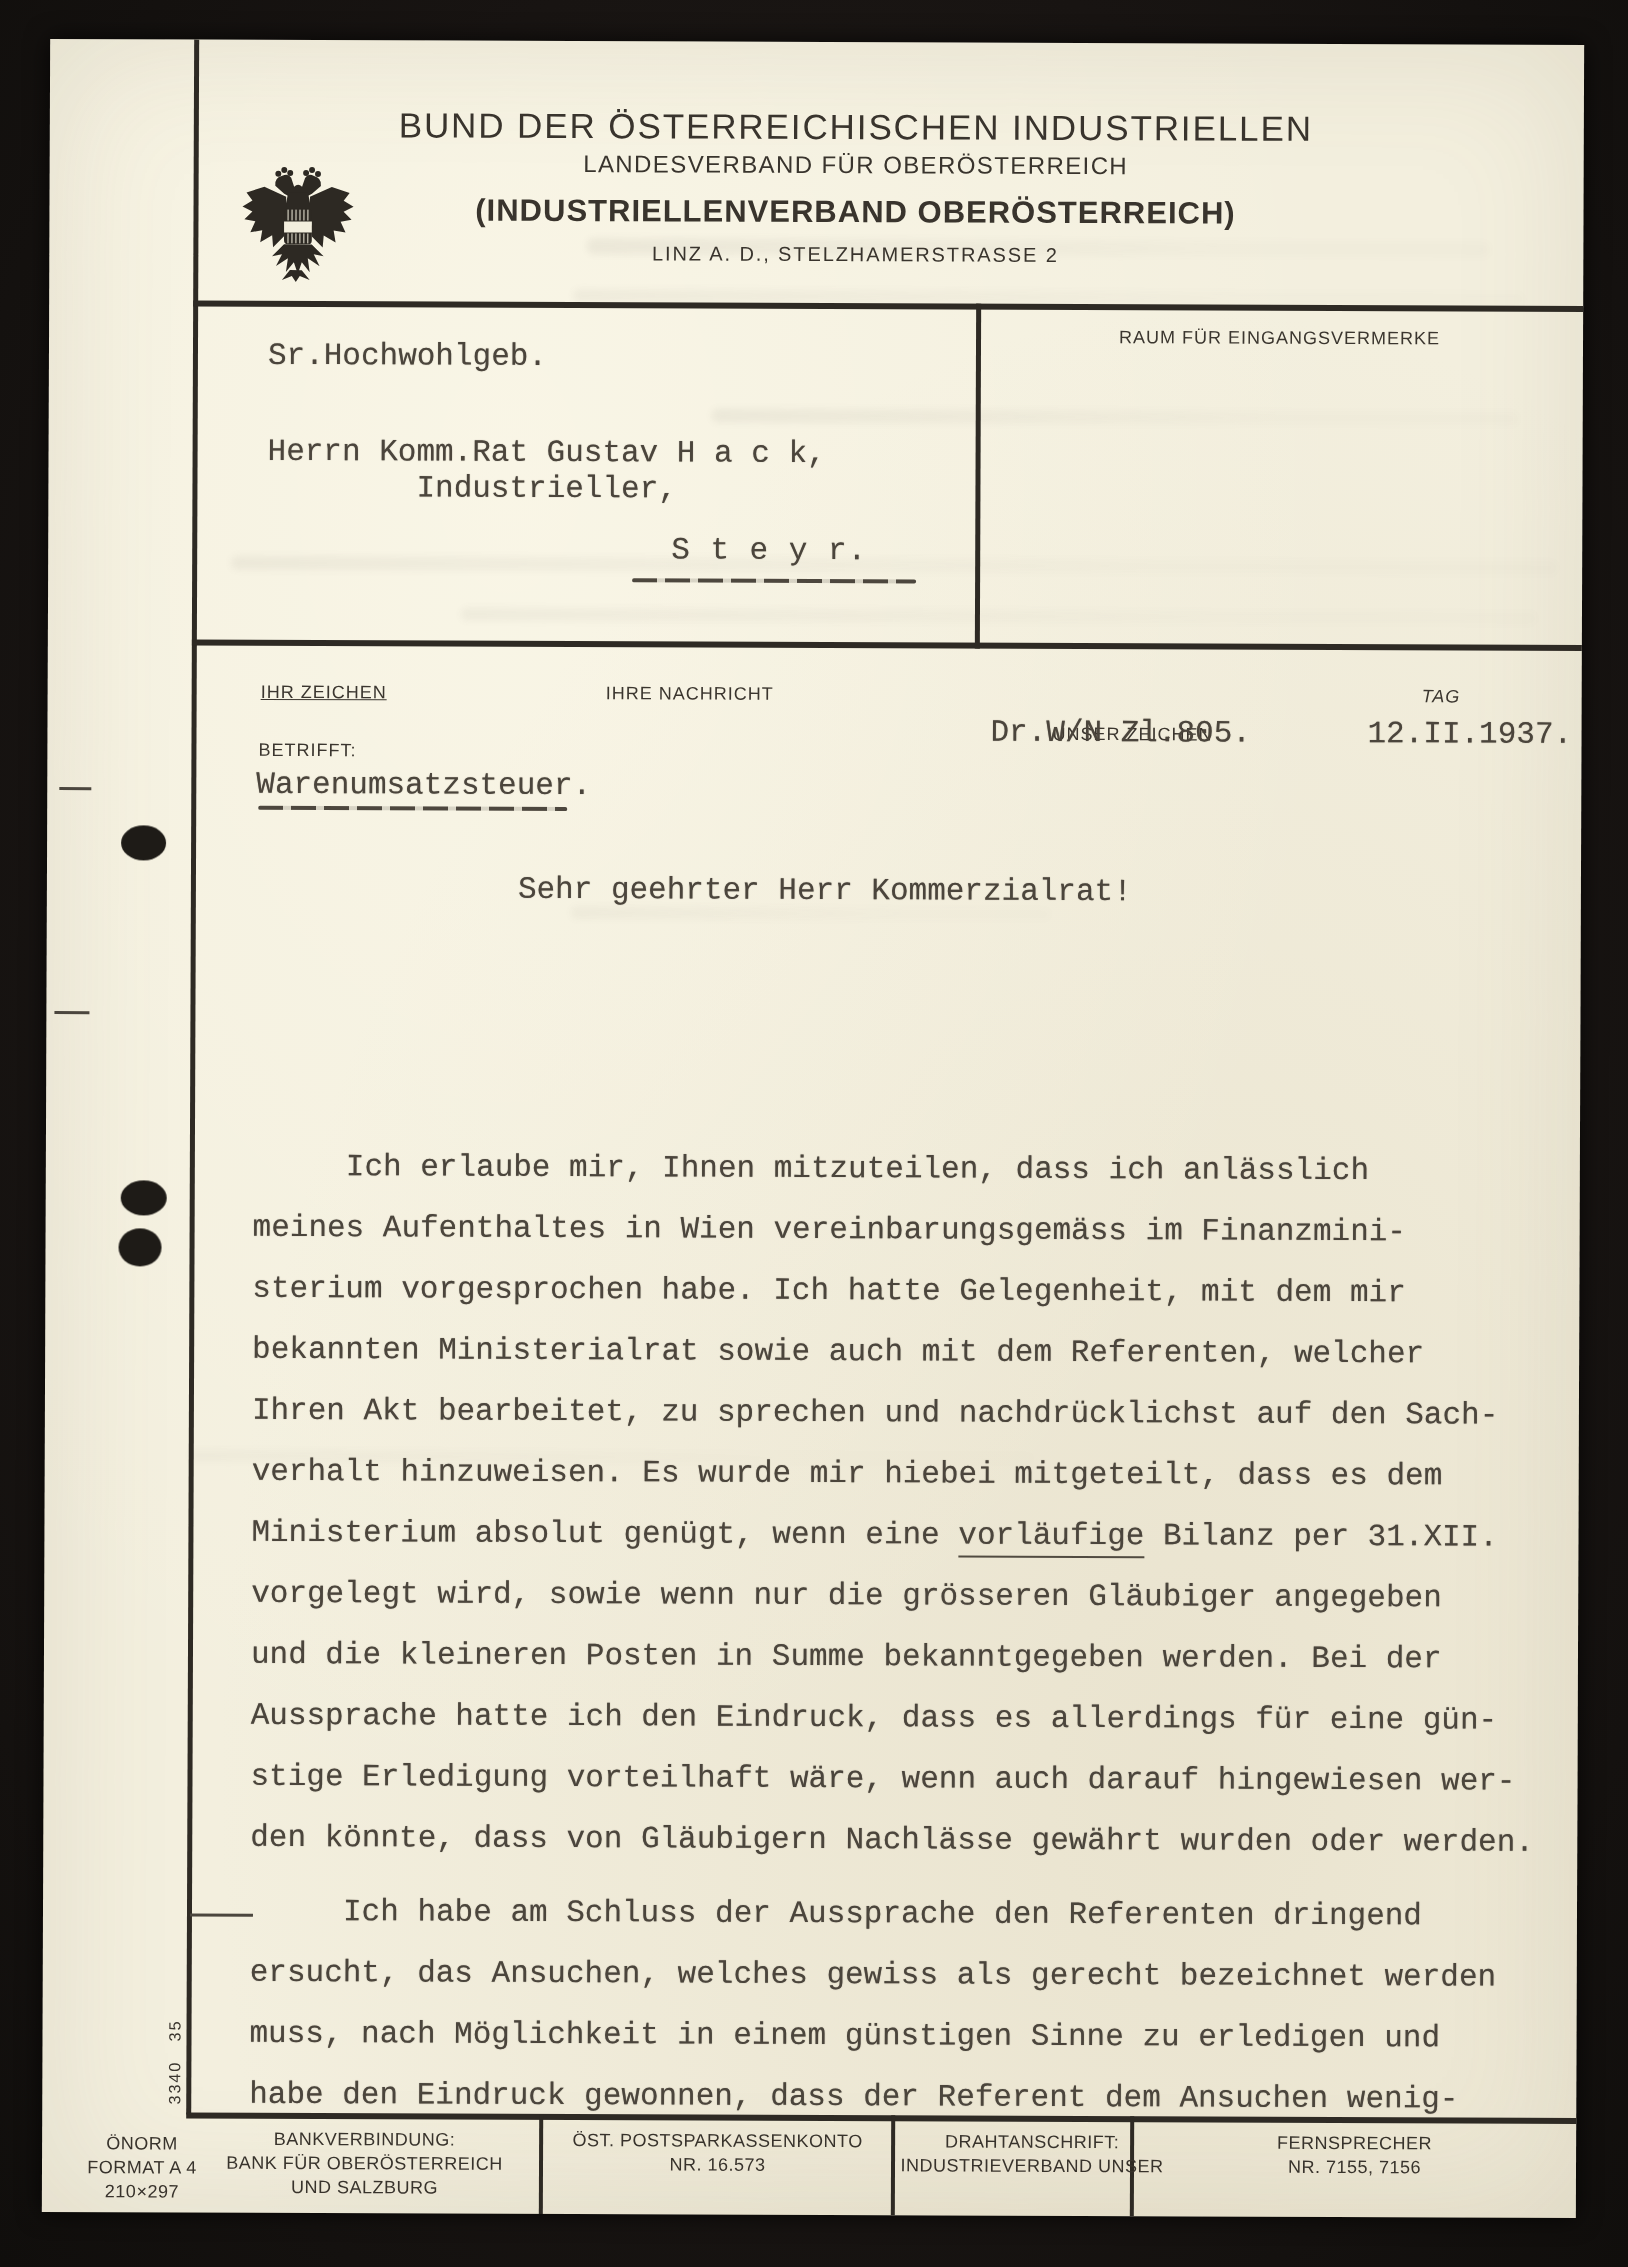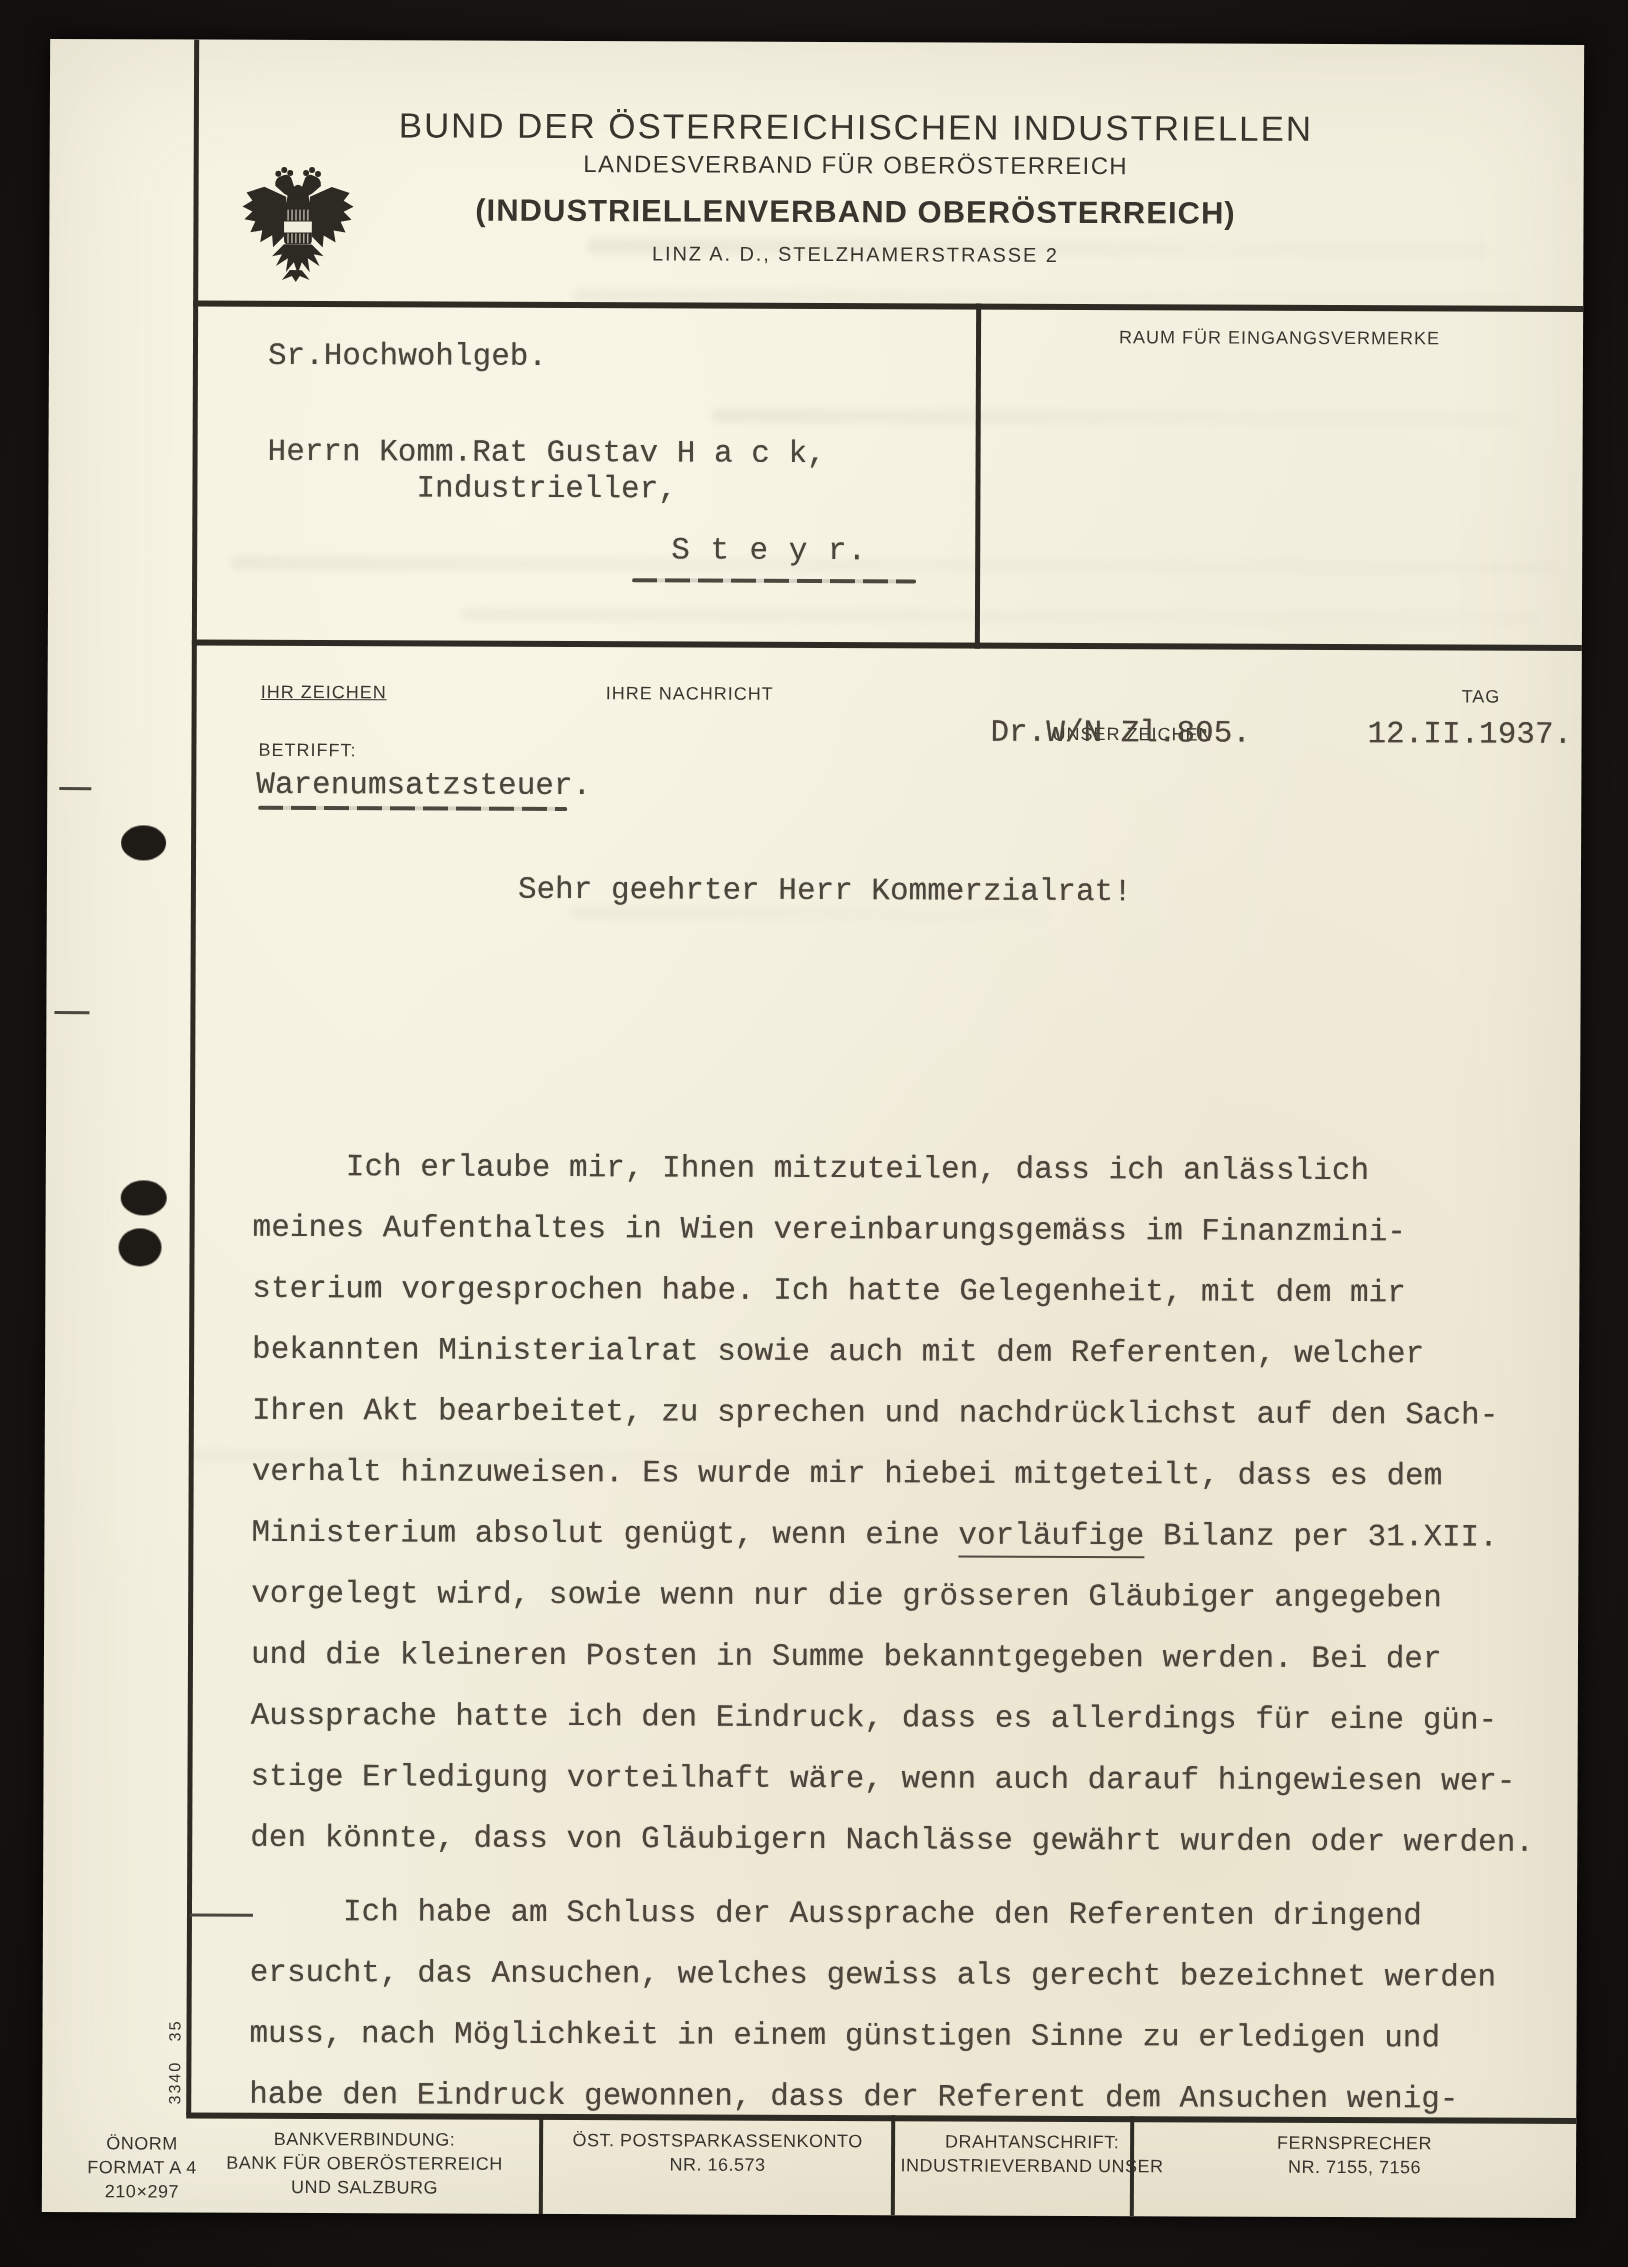--- a/index.html
+++ b/index.html
@@ -36,21 +36,21 @@
   .h2{font-size:24px;letter-spacing:1.4px;line-height:32px;}
   .h3{font-size:31px;letter-spacing:1px;line-height:40px;font-weight:bold;margin-top:10.6px;}
   .h4{font-size:20px;letter-spacing:1.9px;line-height:29px;margin-top:8.6px;}
   .eagle{left:188px;top:123px;width:121px;height:119px;}
   
   .plabel{font-size:18px;letter-spacing:1px;color:#3b362f;white-space:pre;}
   .raum{left:927px;top:284px;width:607px;text-align:center;}
   .l-ihr{left:213px;top:642px;text-decoration:underline;}
   .l-nach{left:558px;top:642px;}
   .l-unser{left:1005px;top:640px;margin-top:41px;}
-  .l-tag{left:1414px;top:642px;}
+  .l-tag{left:1374px;top:642px;font-style:italic;}
   .l-betrifft{left:211px;top:700px;text-align:center;}
   
   .tw{
     font-family:"Liberation Mono", monospace;
     font-size:31px;color:#4b453c;white-space:pre;
     text-shadow:0 0 1px rgba(72,66,56,.55);
   }
   .addr1{left:219px;top:298px;}
   .addr2{left:219px;top:394px;}
   .addr3{left:368px;top:430px;}

